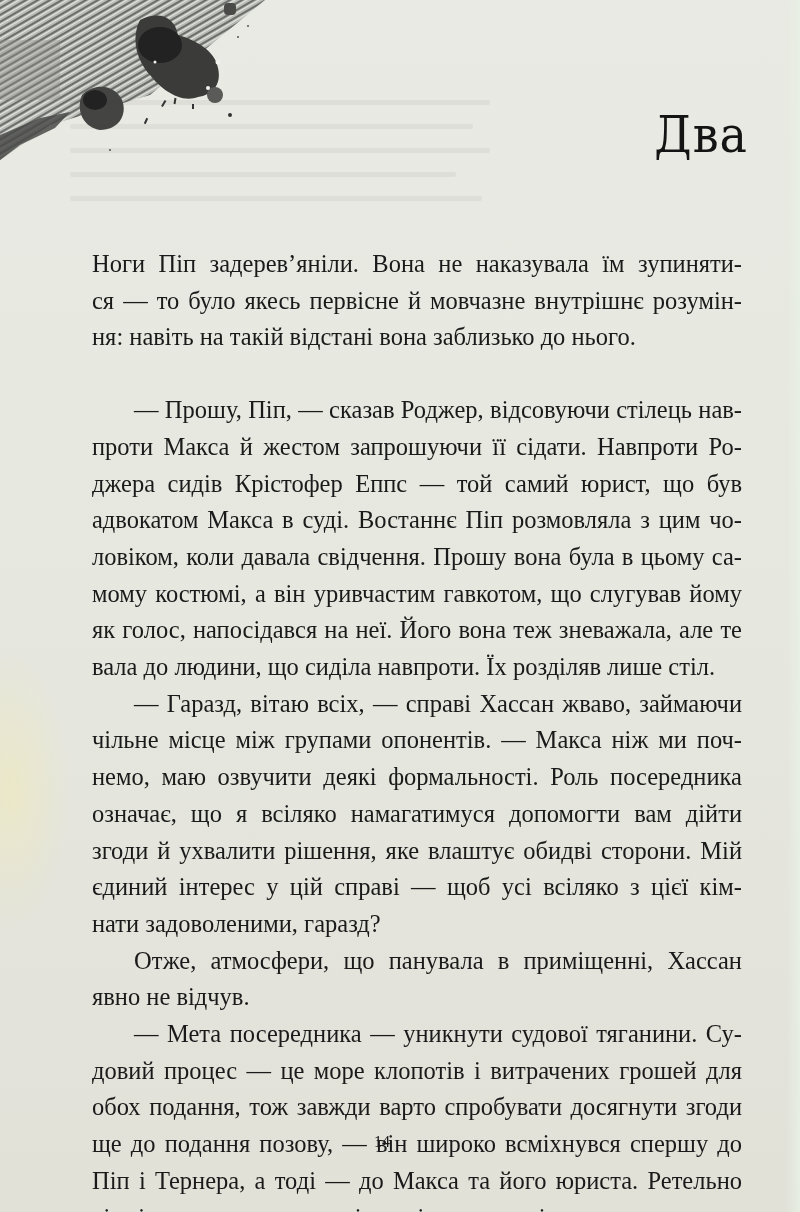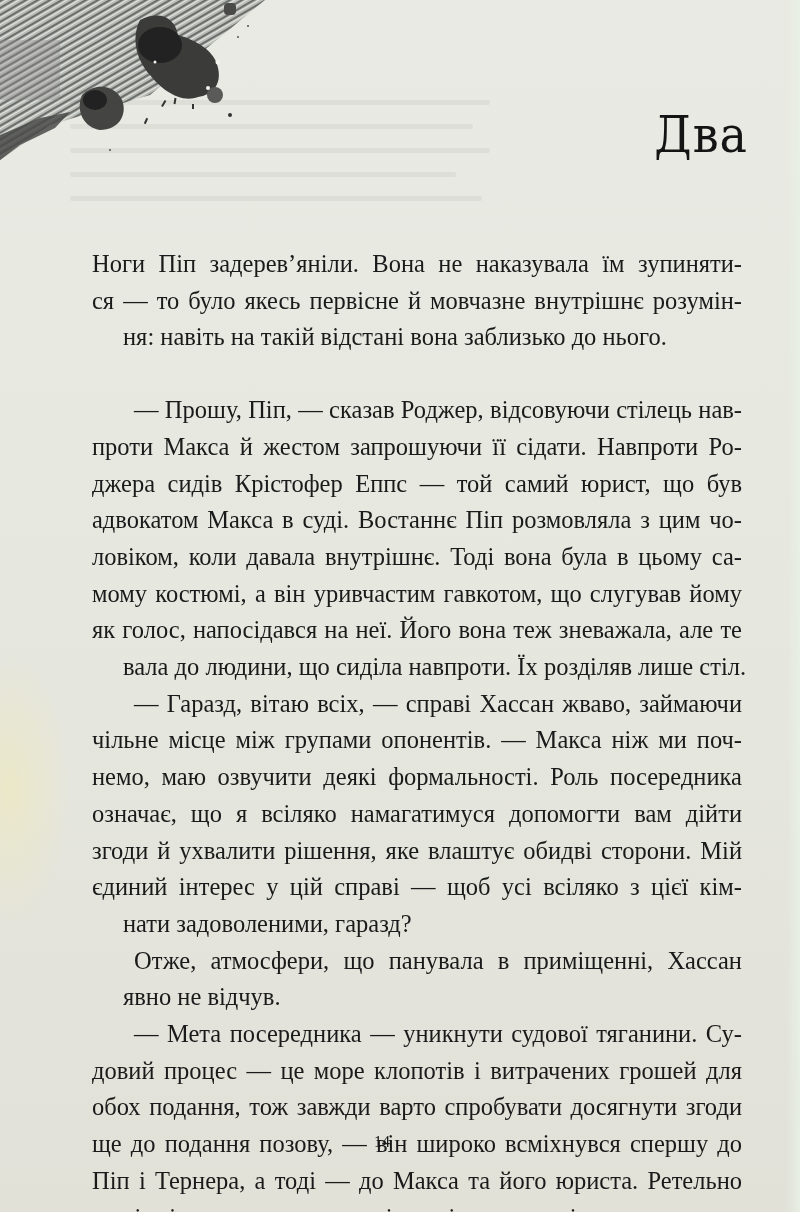--- a/index.html
+++ b/index.html
@@ -71,21 +71,20 @@
       text-align: justify;
     }
     .line {
       display: block;
       white-space: nowrap;
       text-align-last: justify;
       text-align: justify;
     }
     .line.last {
       text-align-last: left;
-      margin-left: 31px;
     }
     .page-number {
       position: absolute;
       left: 0;
       width: 764px;
       top: 1133px;
       text-align: center;
       font-size: 16px;
       color: #1a1a1a;
     }
@@ -146,21 +145,21 @@
   <h1 class="chapter-title">Два</h1>
 
   <div class="body-text" id="body-text">
       <span class="line">Ноги Піп задерев’яніли. Вона не наказувала їм зупиняти-</span>
       <span class="line">ся — то було якесь первісне й мовчазне внутрішнє розумін-</span>
       <span class="line last">ня: навіть на такій відстані вона заблизько до нього.</span>
       <span class="line" style="text-indent: 42px; margin-top: 36px;">— Прошу, Піп, — сказав Роджер, відсовуючи стілець нав-</span>
       <span class="line">проти Макса й жестом запрошуючи її сідати. Навпроти Ро-</span>
       <span class="line">джера сидів Крістофер Еппс — той самий юрист, що був</span>
       <span class="line">адвокатом Макса в суді. Востаннє Піп розмовляла з цим чо-</span>
-      <span class="line">ловіком, коли давала внутрішнє. Тоді вона була в цьому са-</span>
+      <span class="line">ловіком, коли давала свідчення. Прошу вона була в цьому са-</span>
       <span class="line">мому костюмі, а він уривчастим гавкотом, що слугував йому</span>
       <span class="line">як голос, напосідався на неї. Його вона теж зневажала, але те</span>
       <span class="line last">вала до людини, що сиділа навпроти. Їх розділяв лише стіл.</span>
       <span class="line" style="text-indent: 42px;">— Гаразд, вітаю всіх, — справі Хассан жваво, займаючи</span>
       <span class="line">чільне місце між групами опонентів. — Макса ніж ми поч-</span>
       <span class="line">немо, маю озвучити деякі формальності. Роль посередника</span>
       <span class="line">означає, що я всіляко намагатимуся допомогти вам дійти</span>
       <span class="line">згоди й ухвалити рішення, яке влаштує обидві сторони. Мій</span>
       <span class="line">єдиний інтерес у цій справі — щоб усі всіляко з цієї кім-</span>
       <span class="line last">нати задоволеними, гаразд?</span>

